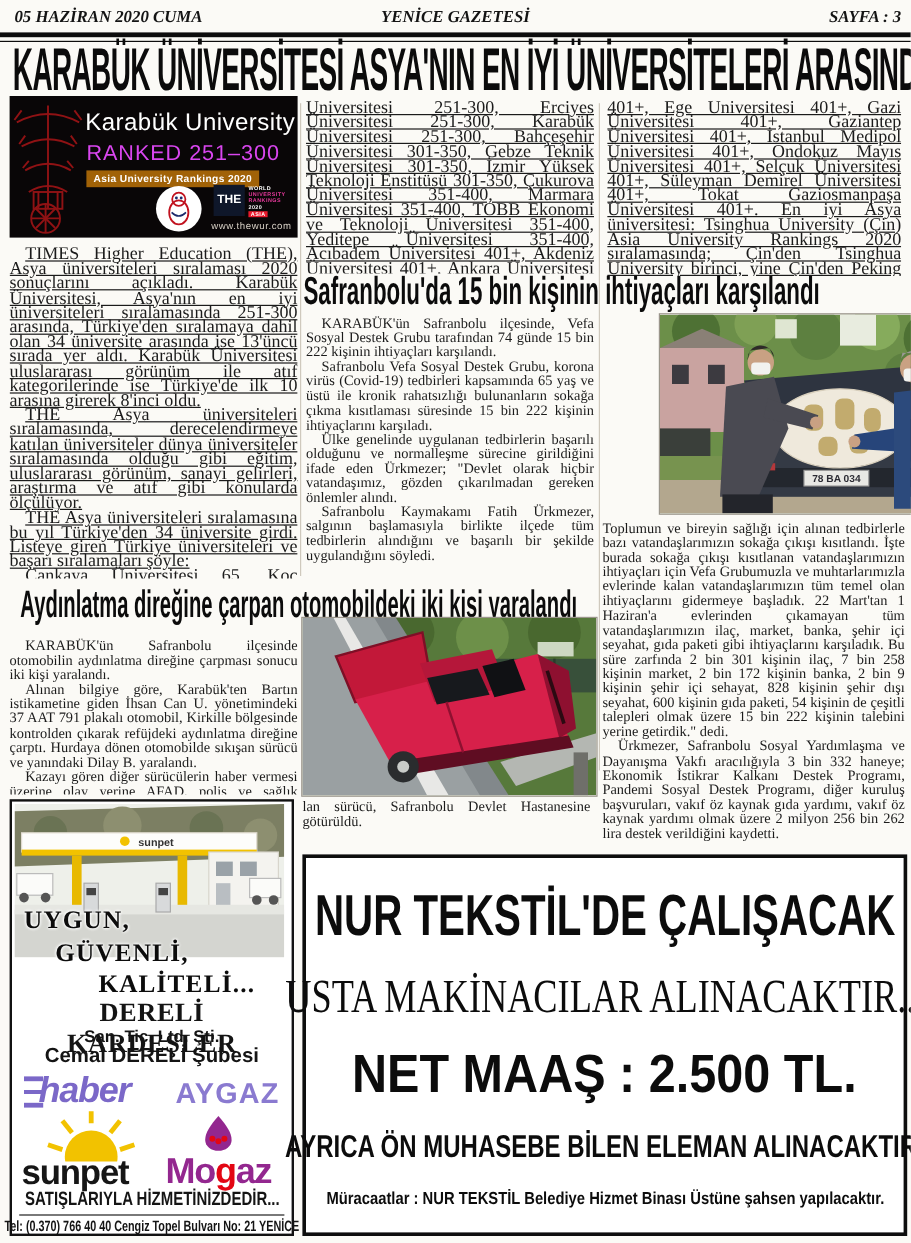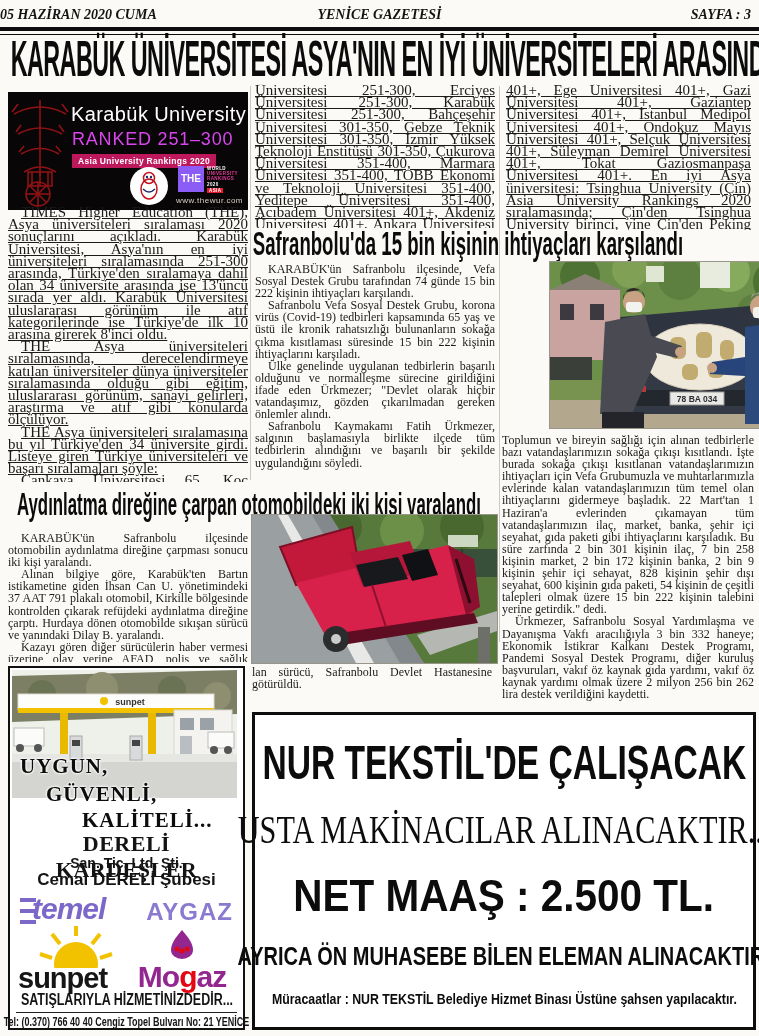--- a/index.html
+++ b/index.html
@@ -1,47 +1,47 @@
 <!DOCTYPE html>
 <html><head>
 <meta charset="utf-8">
 <style>
   html,body{margin:0;padding:0;}
   body{width:759px;height:1036px;position:relative;background:#fbfaf6;color:#141414;
        font-family:"Liberation Serif",serif;overflow:hidden;}
   
   .masthead{position:absolute;top:3px;left:0;width:759px;height:24px;
     font:italic bold 14px/24px "Liberation Serif",serif;}
-  .masthead .l{position:absolute;left:0;font-family:Liberation Serif, serif;}
+  .masthead .l{position:absolute;left:12px;font-family:Liberation Serif, serif;}
   .masthead .c{position:absolute;left:0;width:100%;text-align:center;}
   .masthead .r{position:absolute;right:8px;}
   .rule-thick{position:absolute;left:0;top:27px;width:759px;height:4px;background:#0d0d0d;}
   .rule-thin{position:absolute;left:0;top:34px;width:759px;height:1px;background:#0d0d0d;}
   
   .fitline{display:flex;justify-content:center;align-items:center;position:absolute;overflow:visible;}
   .fitline>span{white-space:nowrap;transform-origin:50% 50%;display:inline-block;}
   .h-black{font-family:"Liberation Sans",sans-serif;font-weight:bold;color:#0b0b0b;}
   
   .col{position:absolute;overflow:hidden;text-align:justify;color:#1b1b1b;}
   .a1{font-size:15px;line-height:12.2px;text-decoration:underline;}
   .a2{font-size:12px;line-height:12.1px;}
   .col p{margin:0;text-indent:13px;}
   .col p.ni{text-indent:0;}
   .vrule{position:absolute;width:1px;background:#cfc9bd;}
   
-  .banner{position:absolute;left:8px;top:92px;width:240px;height:118px;background:#090607;overflow:hidden;}
+  .banner{position:absolute;left:8px;top:80px;width:240px;height:118px;background:#090607;overflow:hidden;}
   .banner .title{position:absolute;left:63px;top:11px;color:#fff;
      font:400 20px "Liberation Sans",sans-serif;letter-spacing:.4px;}
   .banner .ranked{position:absolute;left:64px;top:37px;color:#d946ef;
      font:400 18px "Liberation Sans",sans-serif;letter-spacing:.8px;}
-  .banner .badge{position:absolute;left:64px;top:62px;background:#be185d;color:#fff;
+  .banner .badge{position:absolute;left:64px;top:62px;background:#a16207;color:#fff;
      font:bold 8.5px/12px "Liberation Sans",sans-serif;padding:1px 6px;letter-spacing:.3px;}
   .owl{position:absolute;left:122px;top:75px;width:38px;height:38px;border-radius:50%;background:#fff;}
   .thelogo{position:absolute;left:170px;top:74px;width:66px;height:26px;}
-  .thelogo .box{position:absolute;left:0;top:0;width:26px;height:26px;background:#8b5cf6;color:#fff;
+  .thelogo .box{position:absolute;left:0;top:0;width:26px;height:26px;background:#0f172a;color:#fff;
      font:bold 10px/26px "Liberation Sans",sans-serif;text-align:center;}
   .thelogo .stack{position:absolute;left:29px;top:0;font:bold 4.5px/5.2px "Liberation Sans",sans-serif;
      letter-spacing:.4px;}
   .thelogo .w{color:#fff;} .thelogo .p{color:#e6399b;}
   .thelogo .asia{display:inline-block;background:#e8192c;color:#fff;padding:0 2px;margin-top:1px;}
   .banner .site{position:absolute;left:168px;top:104px;color:#d8d1c6;
      font:400 8px "Liberation Sans",sans-serif;letter-spacing:.5px;}
   
   .photo{position:absolute;overflow:hidden;outline:1px solid #9a958b;}
   
@@ -307,21 +307,21 @@
         <circle cx="216" cy="80" r="4" fill="#555"></circle>
     </svg>
   </div>
   <div class="step" style="left:10px;top:86px;">UYGUN,</div>
   <div class="step" style="left:36px;top:114px;">GÜVENLİ,</div>
   <div class="step" style="left:72px;top:140px;">KALİTELİ...</div>
   <div class="company">DERELİ KARDEŞLER</div>
   <div class="ctype">San. Tic. Ltd. Şti.</div>
   <div class="branch">Cemal DERELİ Şubesi</div>
 
-  <div class="logo-opet"><span class="bars"></span><span>temel</span></div>
+  <div class="logo-opet"><span class="bars"></span><span>haber</span></div>
   <div class="logo-aygaz">AYGAZ</div>
 
   <div class="logo-sunpet">
     <svg width="112" height="44" viewBox="0 0 112 44" style="position:absolute;left:0;top:-2px;">
       <g fill="#f2c200">
         <circle cx="58" cy="40" r="22"></circle>
         <g stroke="#f2c200" stroke-width="4">
           <line x1="58" y1="2" x2="58" y2="12"></line>
             <line x1="34" y1="10" x2="42" y2="20"></line>
           <line x1="82" y1="10" x2="74" y2="20"></line>

